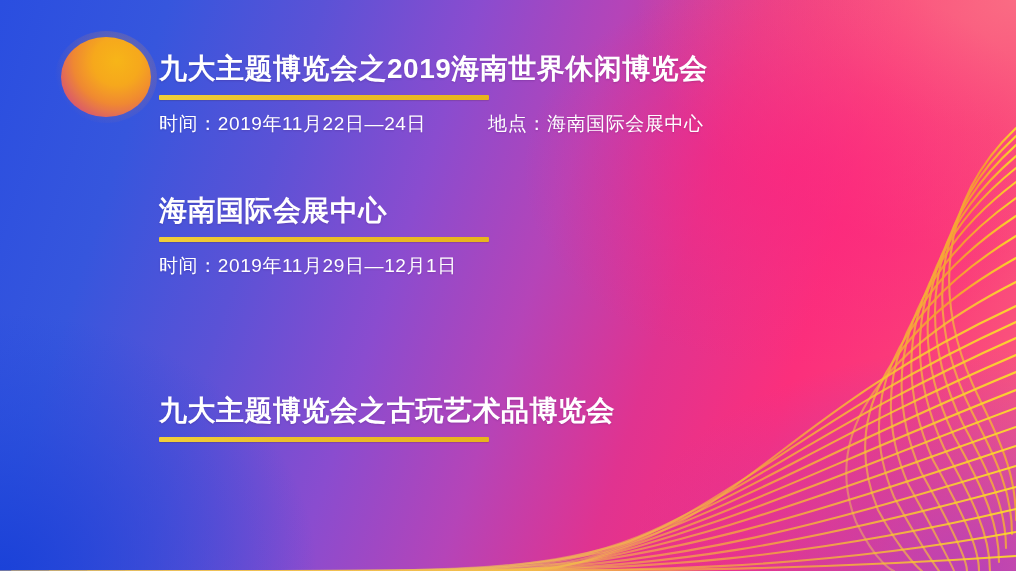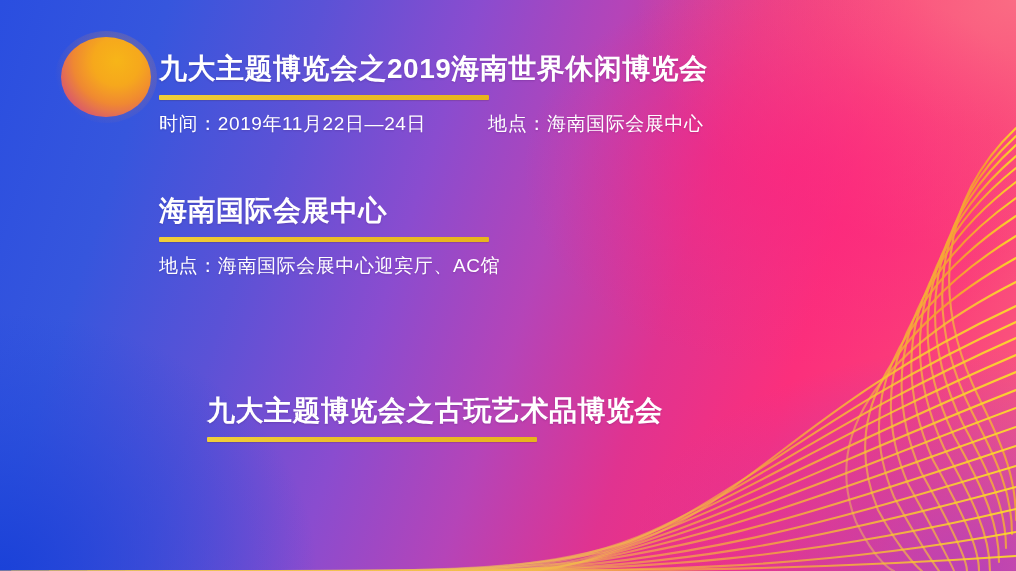--- a/index.html
+++ b/index.html
@@ -137,21 +137,21 @@
     line-height: 30px;
     letter-spacing: 0.6px;
     white-space: nowrap;
     margin-top: 9px;
     text-shadow: 0 1px 2px rgba(60,20,90,0.20);
   }
   .detail .gap { display: inline-block; width: 62px; }
 
   #blk0 { top: 50px; }
   #blk1 { top: 192px; }
-  #blk2 { top: 392px; margin-left: 48px; }
+  #blk2 { top: 392px; }
 </style>
 </head>
 <body>
 
 <div id="banner">
 
   <div class="bg-base"></div>
   <div class="bg-tr"></div>
   <div class="bg-mid"></div>
   <div class="bg-br"></div>
@@ -211,21 +211,21 @@
       <div class="rule"></div>
       <div class="detail">
         <span>时间：</span><span>2019年11月22日—24日</span><span class="gap"></span><span>地点：</span><span>海南国际会展中心</span>
       </div>
     </div>
 
     <div class="block" id="blk1">
       <div class="title">海南国际会展中心</div>
       <div class="rule"></div>
       <div class="detail">
-        <span>地点：</span><span>海南国际会展中心迎宾厅、AC馆</span>
+        <span>时间：</span><span>2019年11月29日—12月1日</span>
       </div>
     </div>
 
     <div class="block" id="blk2">
       <div class="title">九大主题博览会之古玩艺术品博览会</div>
       <div class="rule"></div>
     </div>
 
   </div>
 </div>

